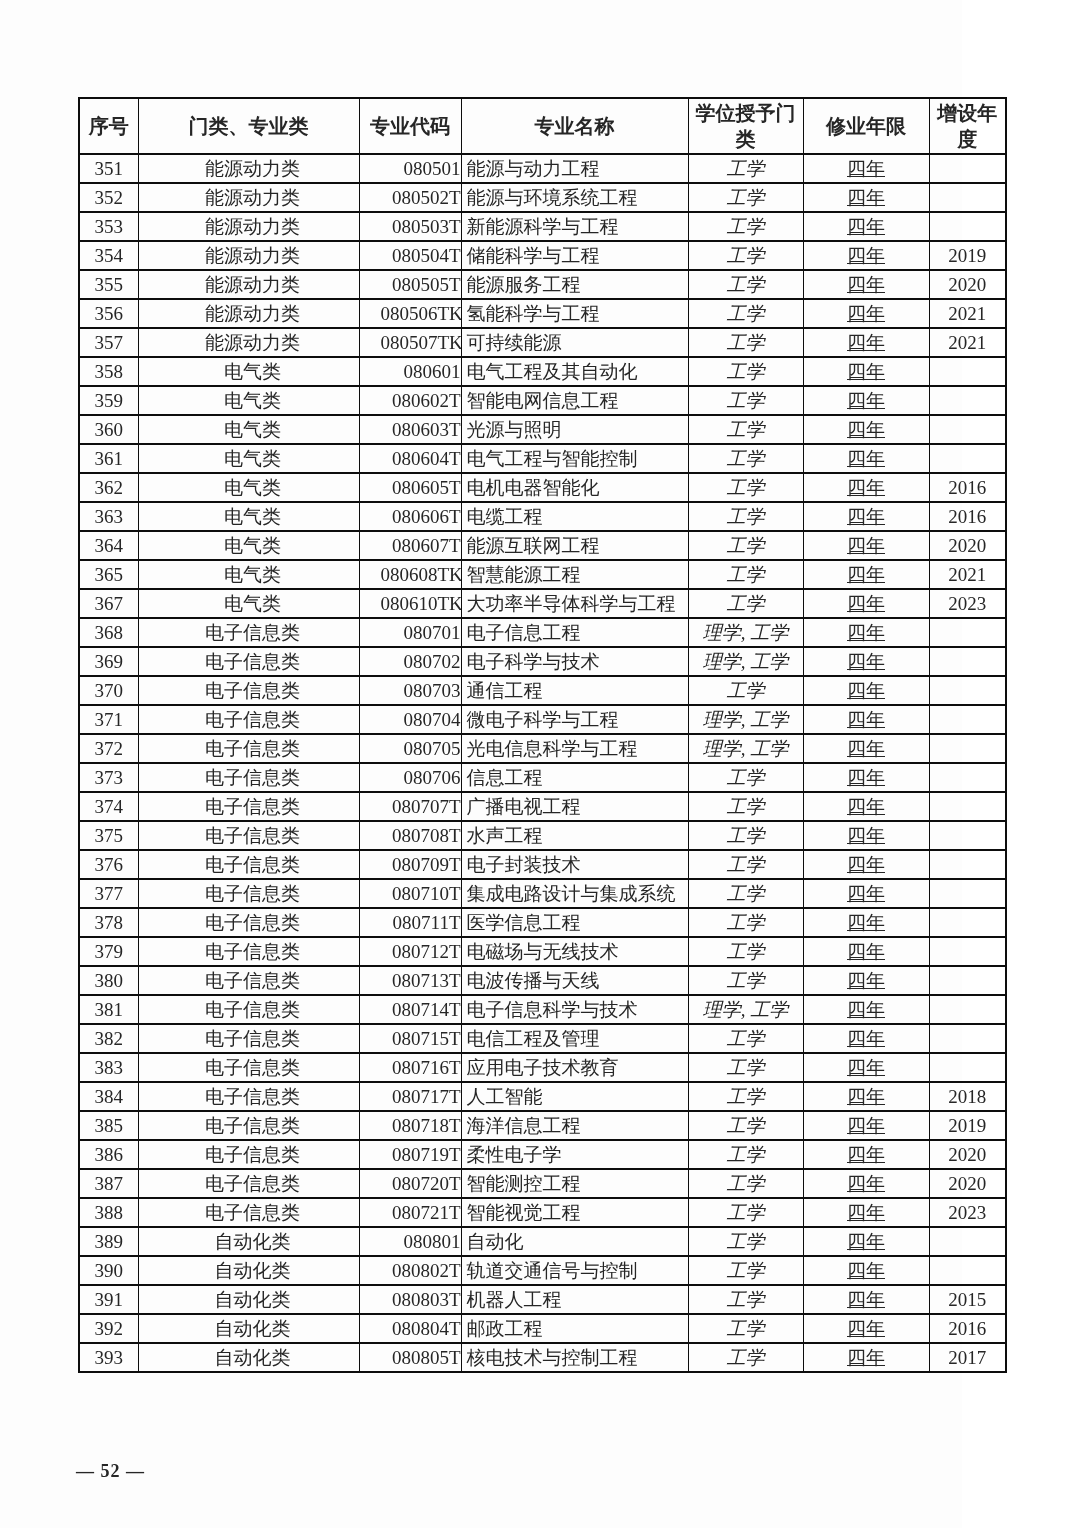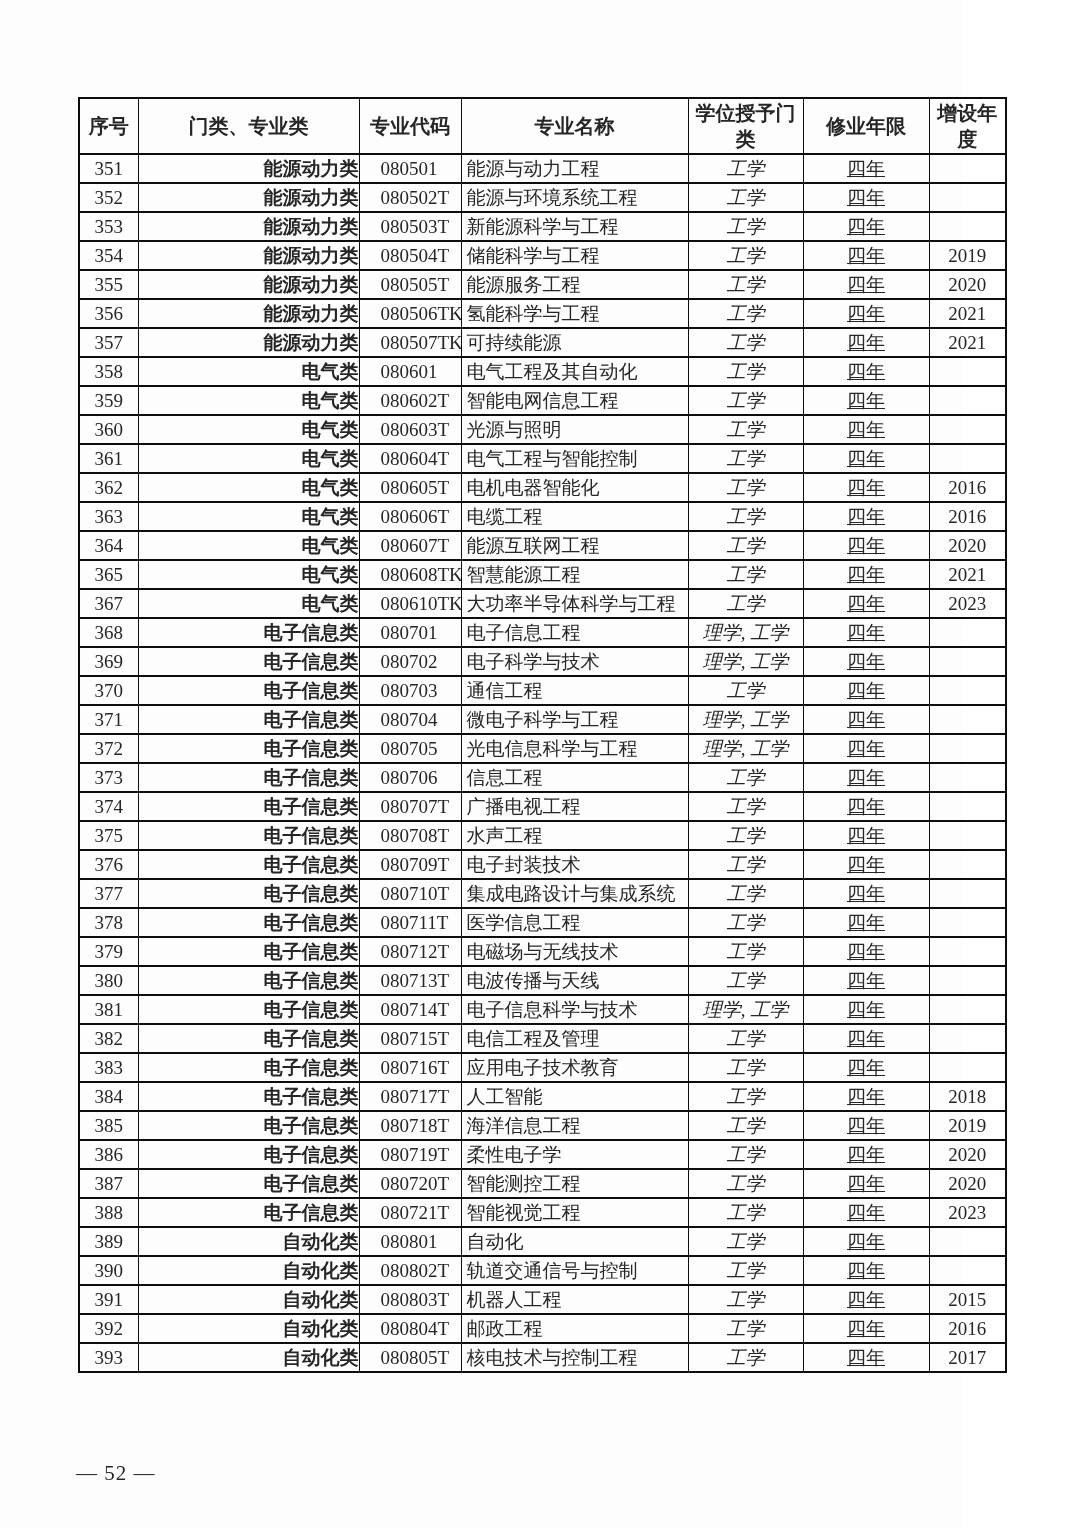--- a/index.html
+++ b/index.html
@@ -40,32 +40,33 @@
     line-height: 1.3;
     white-space: normal;
     padding: 0 2px;
   }
   table.majors tbody td {
     height: 27px;
     font-size: 19px;
     line-height: 27px;
   }
   td.col-index    { text-align: center; }
-  td.col-category { text-align: right; padding-left: 8px; font-weight: bold; }
-  td.col-code     { text-align: left; padding-left: 21px; font-size: 19px; }
+  td.col-category { text-align: center; padding-left: 8px; }
+  td.col-code     { text-align: right; padding-left: 21px; font-size: 19px; }
   td.col-name     { text-align: left; padding-left: 5px; }
   td.col-degree   { text-align: center; font-style: italic; }
   td.col-duration { text-align: center; text-decoration: underline; }
   td.col-year     { text-align: center; }
   .page-number {
     position: absolute;
     left: 76px; top: 1461px;
-    font-size: 21px;
+    font-size: 18px;
     color: #262626;
     letter-spacing: 1px;
+    font-weight: bold;
   }
 </style>
 </head>
 <body>
 
 <div class="page">
 
   <table class="majors">
     <colgroup>
       <col style="width:59px">

